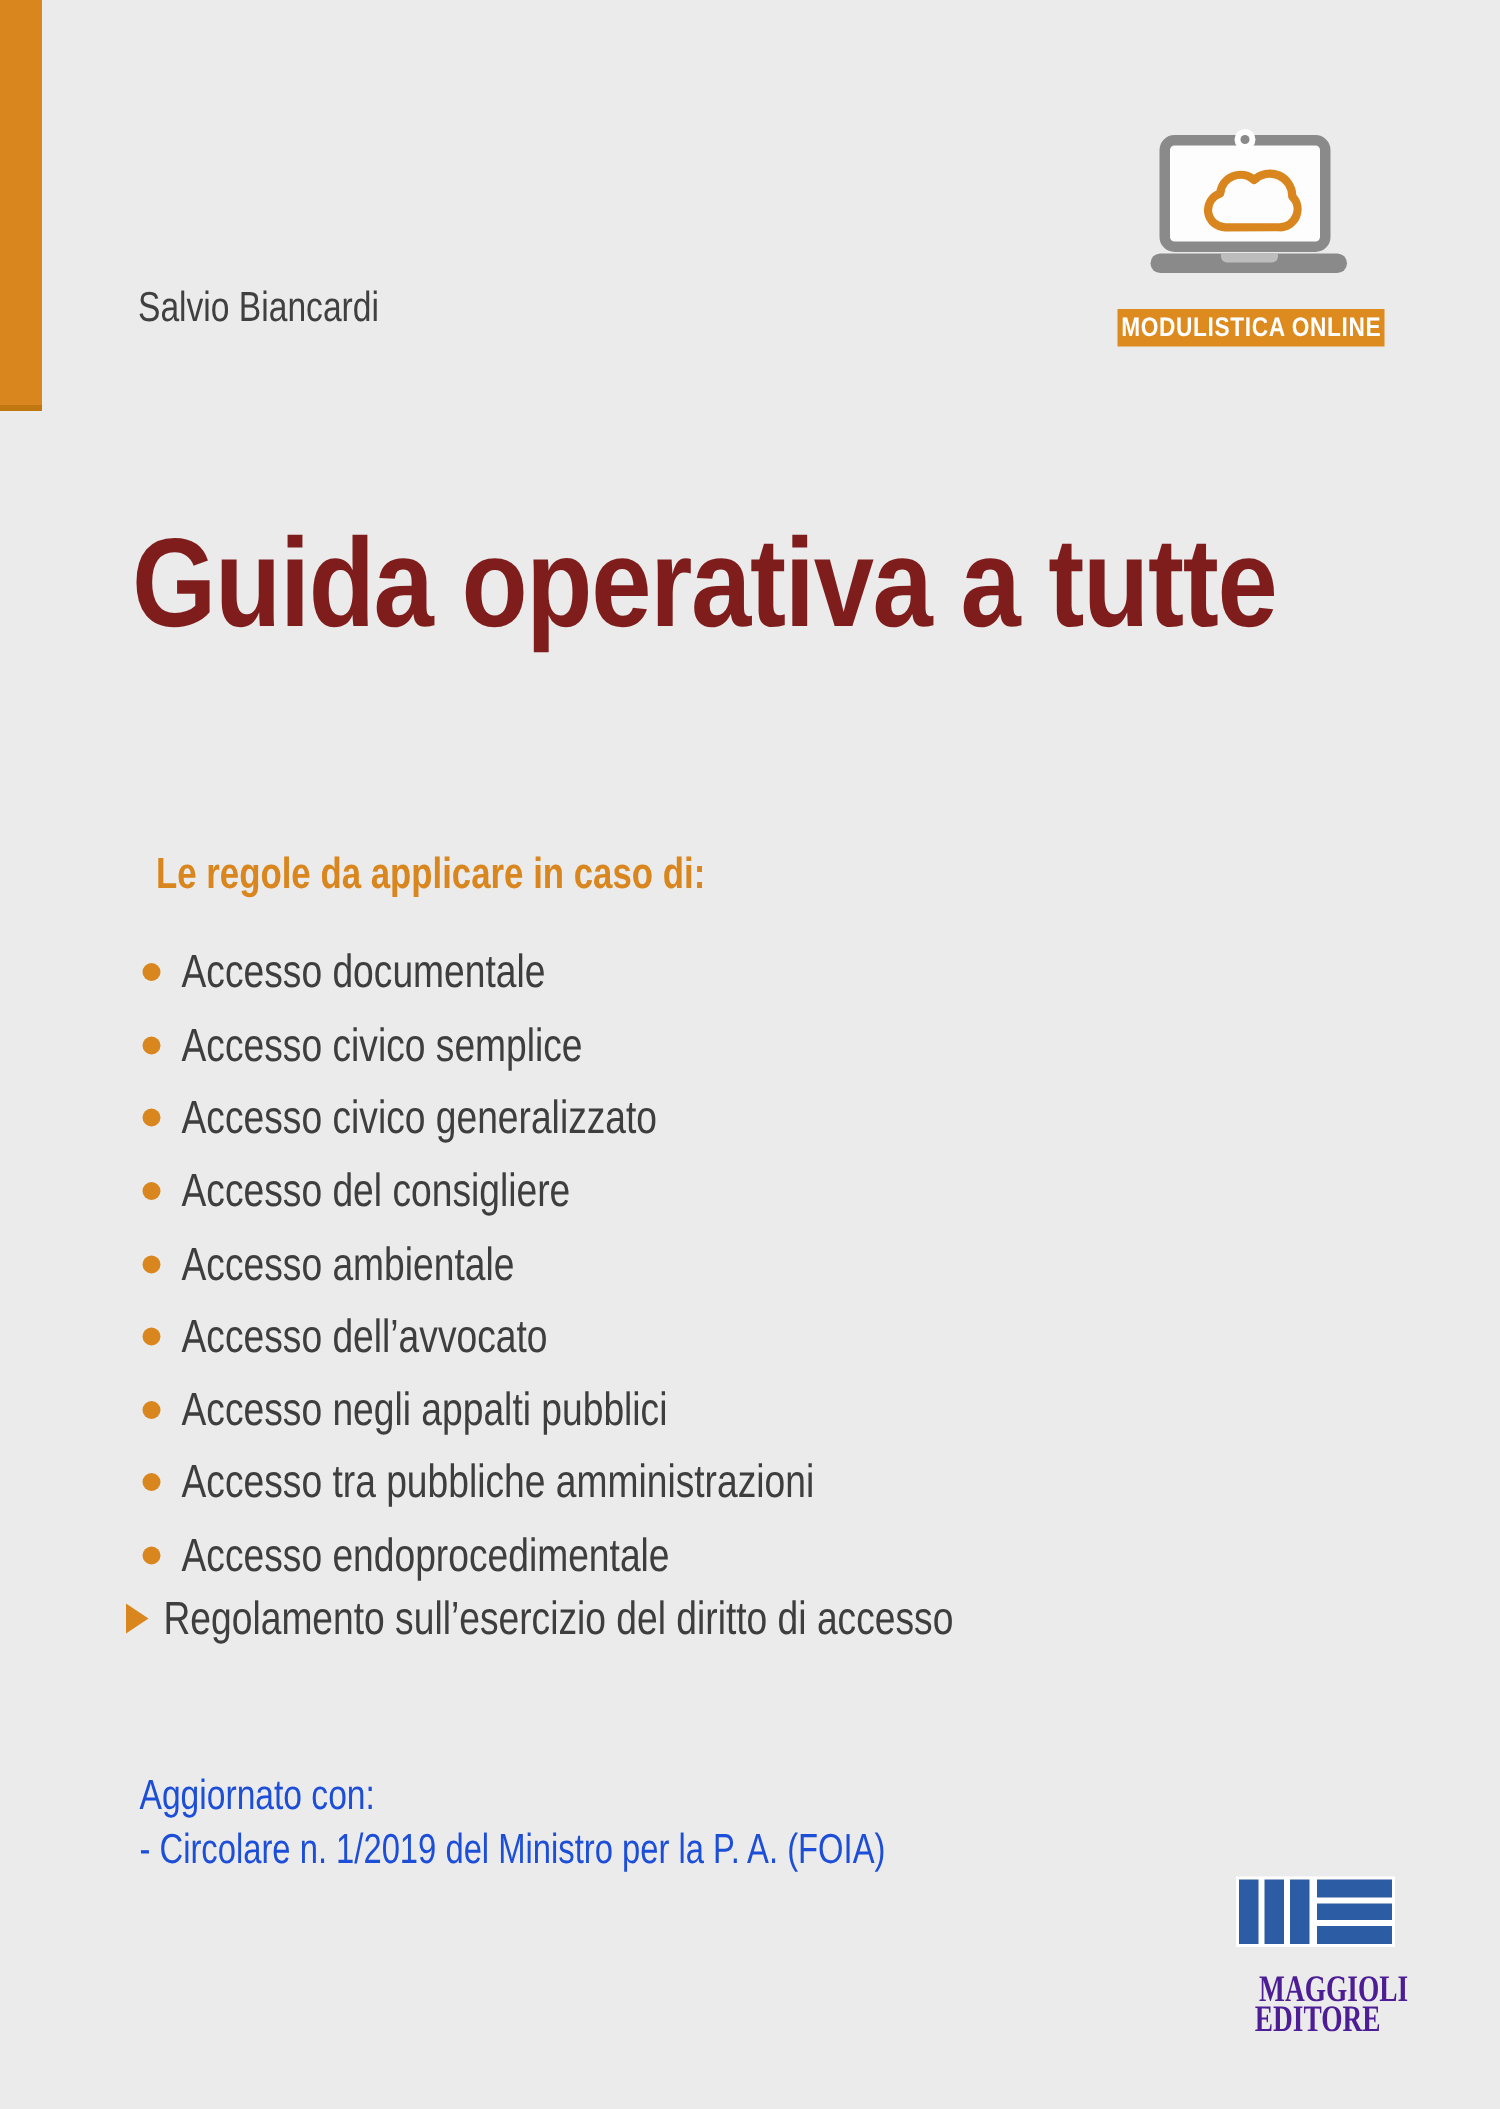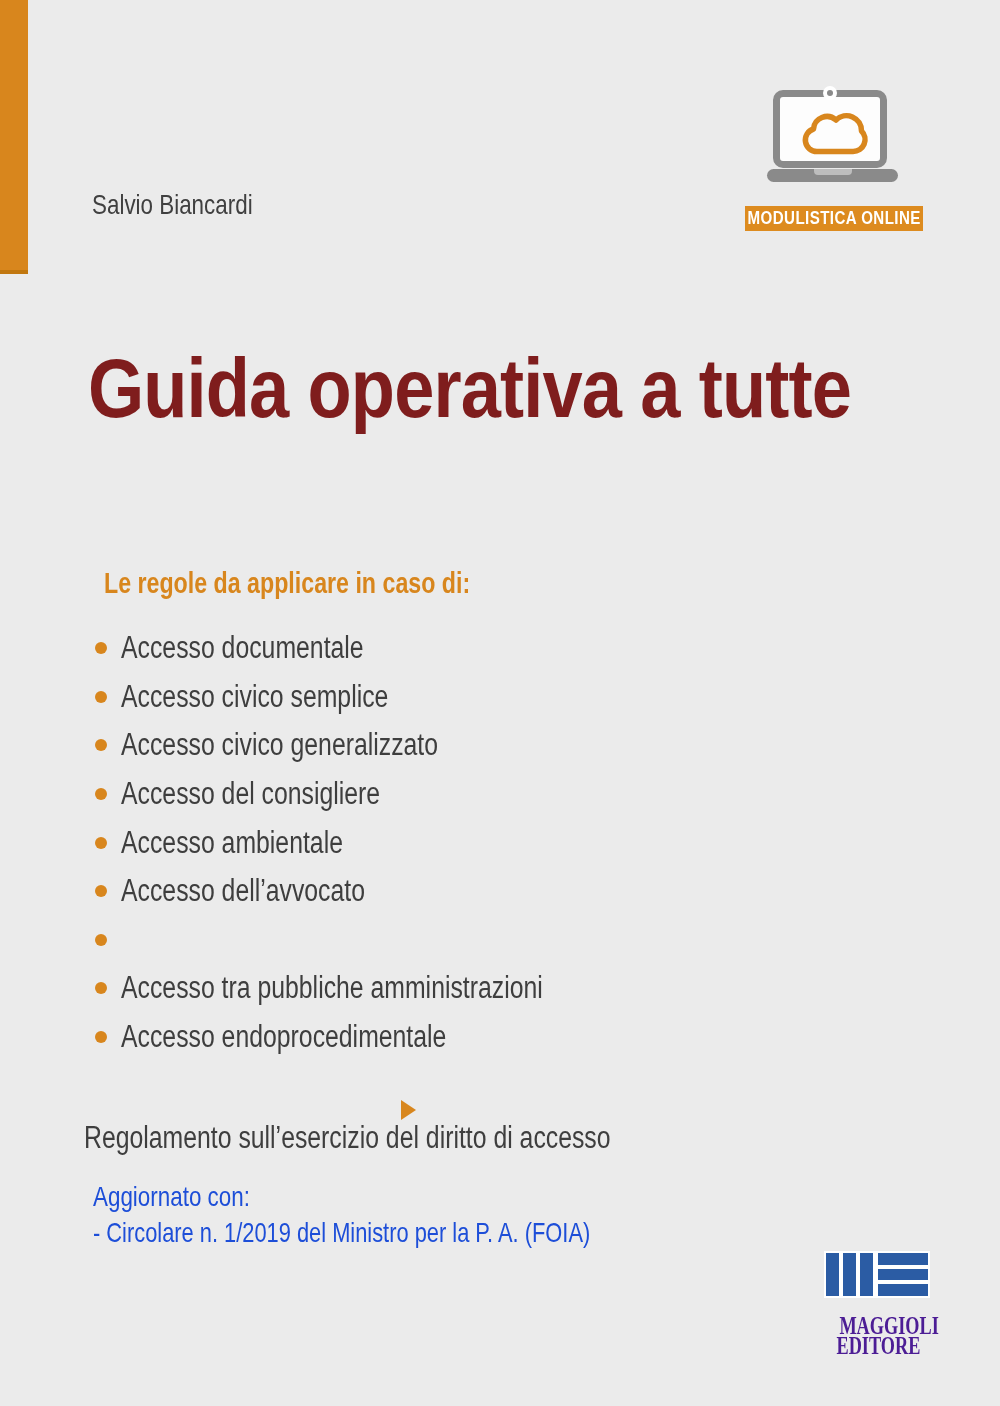--- a/index.html
+++ b/index.html
@@ -86,22 +86,22 @@
   
   .feature-badge {
     position:absolute; left:608px; top:718px; width:392px; height:54px;
     background:#d8831d; display:flex; align-items:center;
   }
   .feature-badge span {
     color:#ffffff; font-weight:bold; font-size:31px; margin-left:26px;
   }
 
   
-  .regulation { position:absolute; left:84px; top:1100px; height:38px;
-    display:flex; align-items:center;flex-direction:column; }
+  .regulation { position:absolute; left:84px; top:1060px; height:38px;
+    display:flex; align-items:center; }
   .tri-right {
     width:0; height:0; flex:0 0 auto;
     border-left:15px solid #d8861d;
     border-top:10px solid transparent;
     border-bottom:10px solid transparent;
     margin-right:10px;
   }
   .regulation .txt { font-size:31px; color:#3e3e3e; }
 
   
@@ -175,20 +175,21 @@
     <div class="access-item">
       <span class="bullet-dot"></span>
       <span class="txt"><span class="cond sx80">Accesso ambientale</span></span>
     </div>
     <div class="access-item">
       <span class="bullet-dot"></span>
       <span class="txt"><span class="cond sx80">Accesso dell’avvocato</span></span>
     </div>
     <div class="access-item">
       <span class="bullet-dot"></span>
+      <span class="txt"><span class="cond sx80">Accesso negli appalti pubblici</span></span>
     </div>
     <div class="access-item">
       <span class="bullet-dot"></span>
       <span class="txt"><span class="cond sx80">Accesso tra pubbliche amministrazioni</span></span>
     </div>
     <div class="access-item">
       <span class="bullet-dot"></span>
       <span class="txt"><span class="cond sx80">Accesso endoprocedimentale</span></span>
     </div>
   </div>

